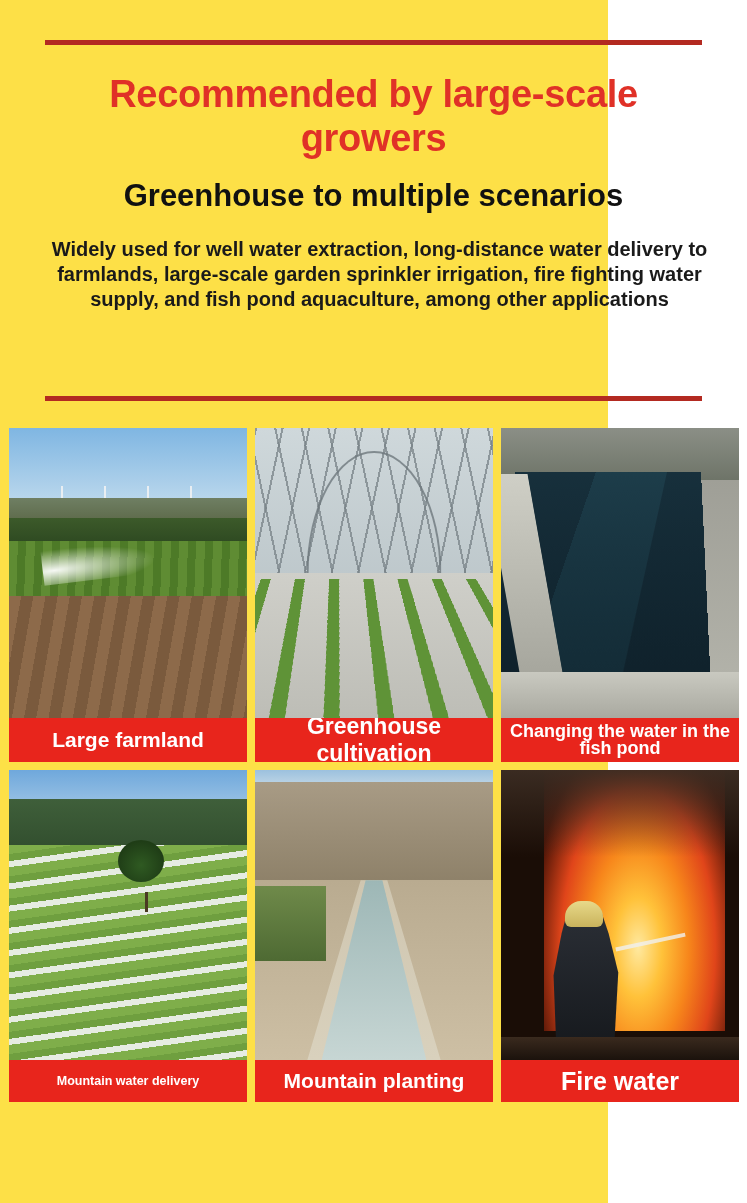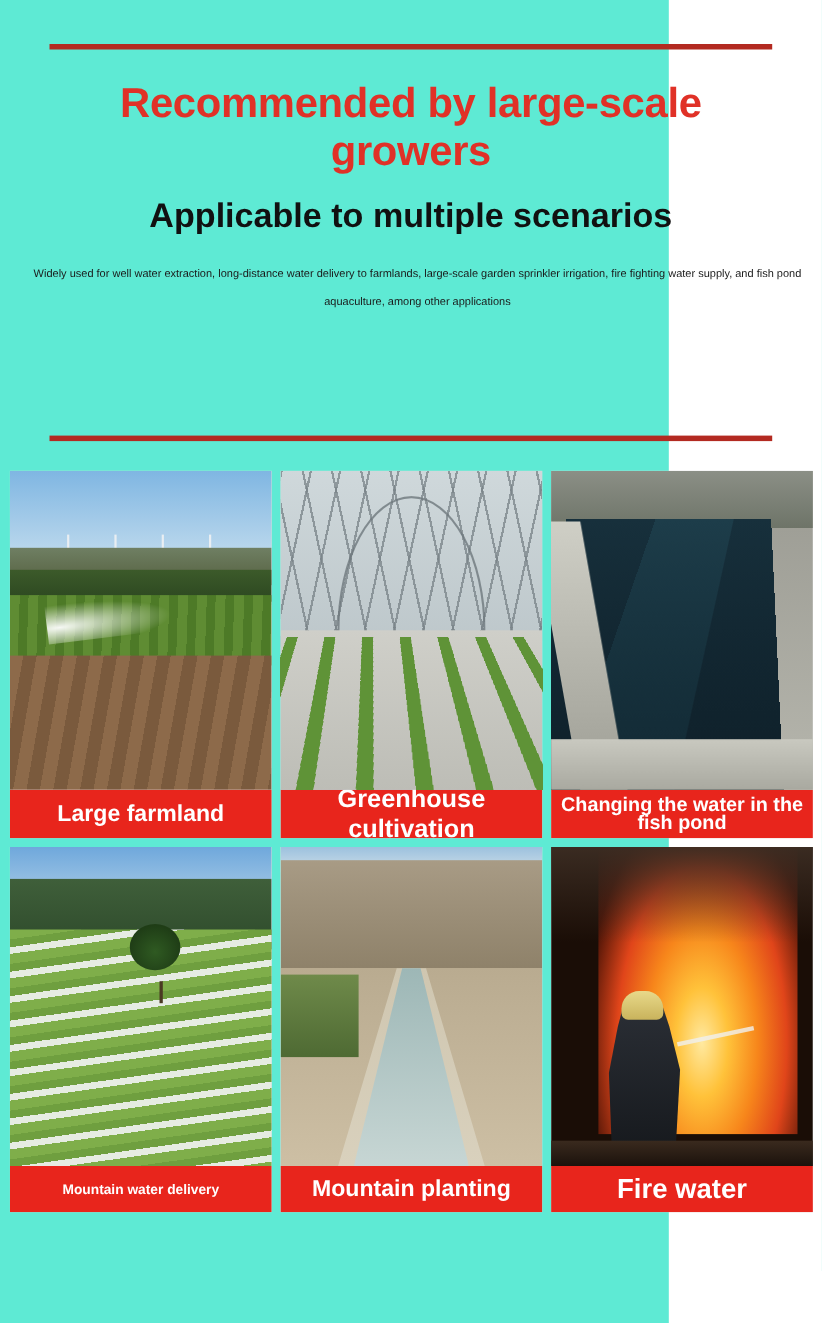--- a/index.html
+++ b/index.html
@@ -10,21 +10,21 @@
   body {
     width: 747px;
     height: 1203px;
     font-family: "Liberation Sans", sans-serif;
     overflow: hidden;
   }
   .page {
     width: 608px;
     height: 1203px;
     position: relative;
-    background: #5eead4;
+    background: #fde047;
     box-sizing: border-box;
   }
 
   
   .top-rule {
     position: absolute;
     top: 40px;
     left: 45px;
     width: 657px;
     height: 5px;
@@ -47,22 +47,22 @@
   }
   .subtitle {
     color: #111111;
     font-size: 31px;
     font-weight: bold;
     line-height: 39px;
     margin: 16px 70px 0 70px;
   }
   .desc {
     color: #1a1a1a;
-    font-size: 10px;
-    font-weight: normal;
+    font-size: 20px;
+    font-weight: bold;
     line-height: 25px;
     margin: 22px 18px 0 30px;
   }
   .bottom-rule {
     position: absolute;
     top: 396px;
     left: 45px;
     width: 657px;
     height: 5px;
     background: #b32a21;
@@ -212,21 +212,21 @@
 </style>
 </head>
 <body>
 
 <div class="page">
 
   <div class="top-rule"></div>
 
   <div class="header">
     <div class="title">Recommended by large-scale growers</div>
-    <div class="subtitle">Applicable to multiple scenarios</div>
+    <div class="subtitle">Greenhouse to multiple scenarios</div>
     <div class="desc">Widely used for well water extraction, long-distance water delivery to farmlands, large-scale garden sprinkler irrigation, fire fighting water supply, and fish pond aquaculture, among other applications</div>
   </div>
 
   <div class="bottom-rule"></div>
 
   <div class="grid">
 
     <div class="card">
       <div class="photo">
         <div class="scene">

